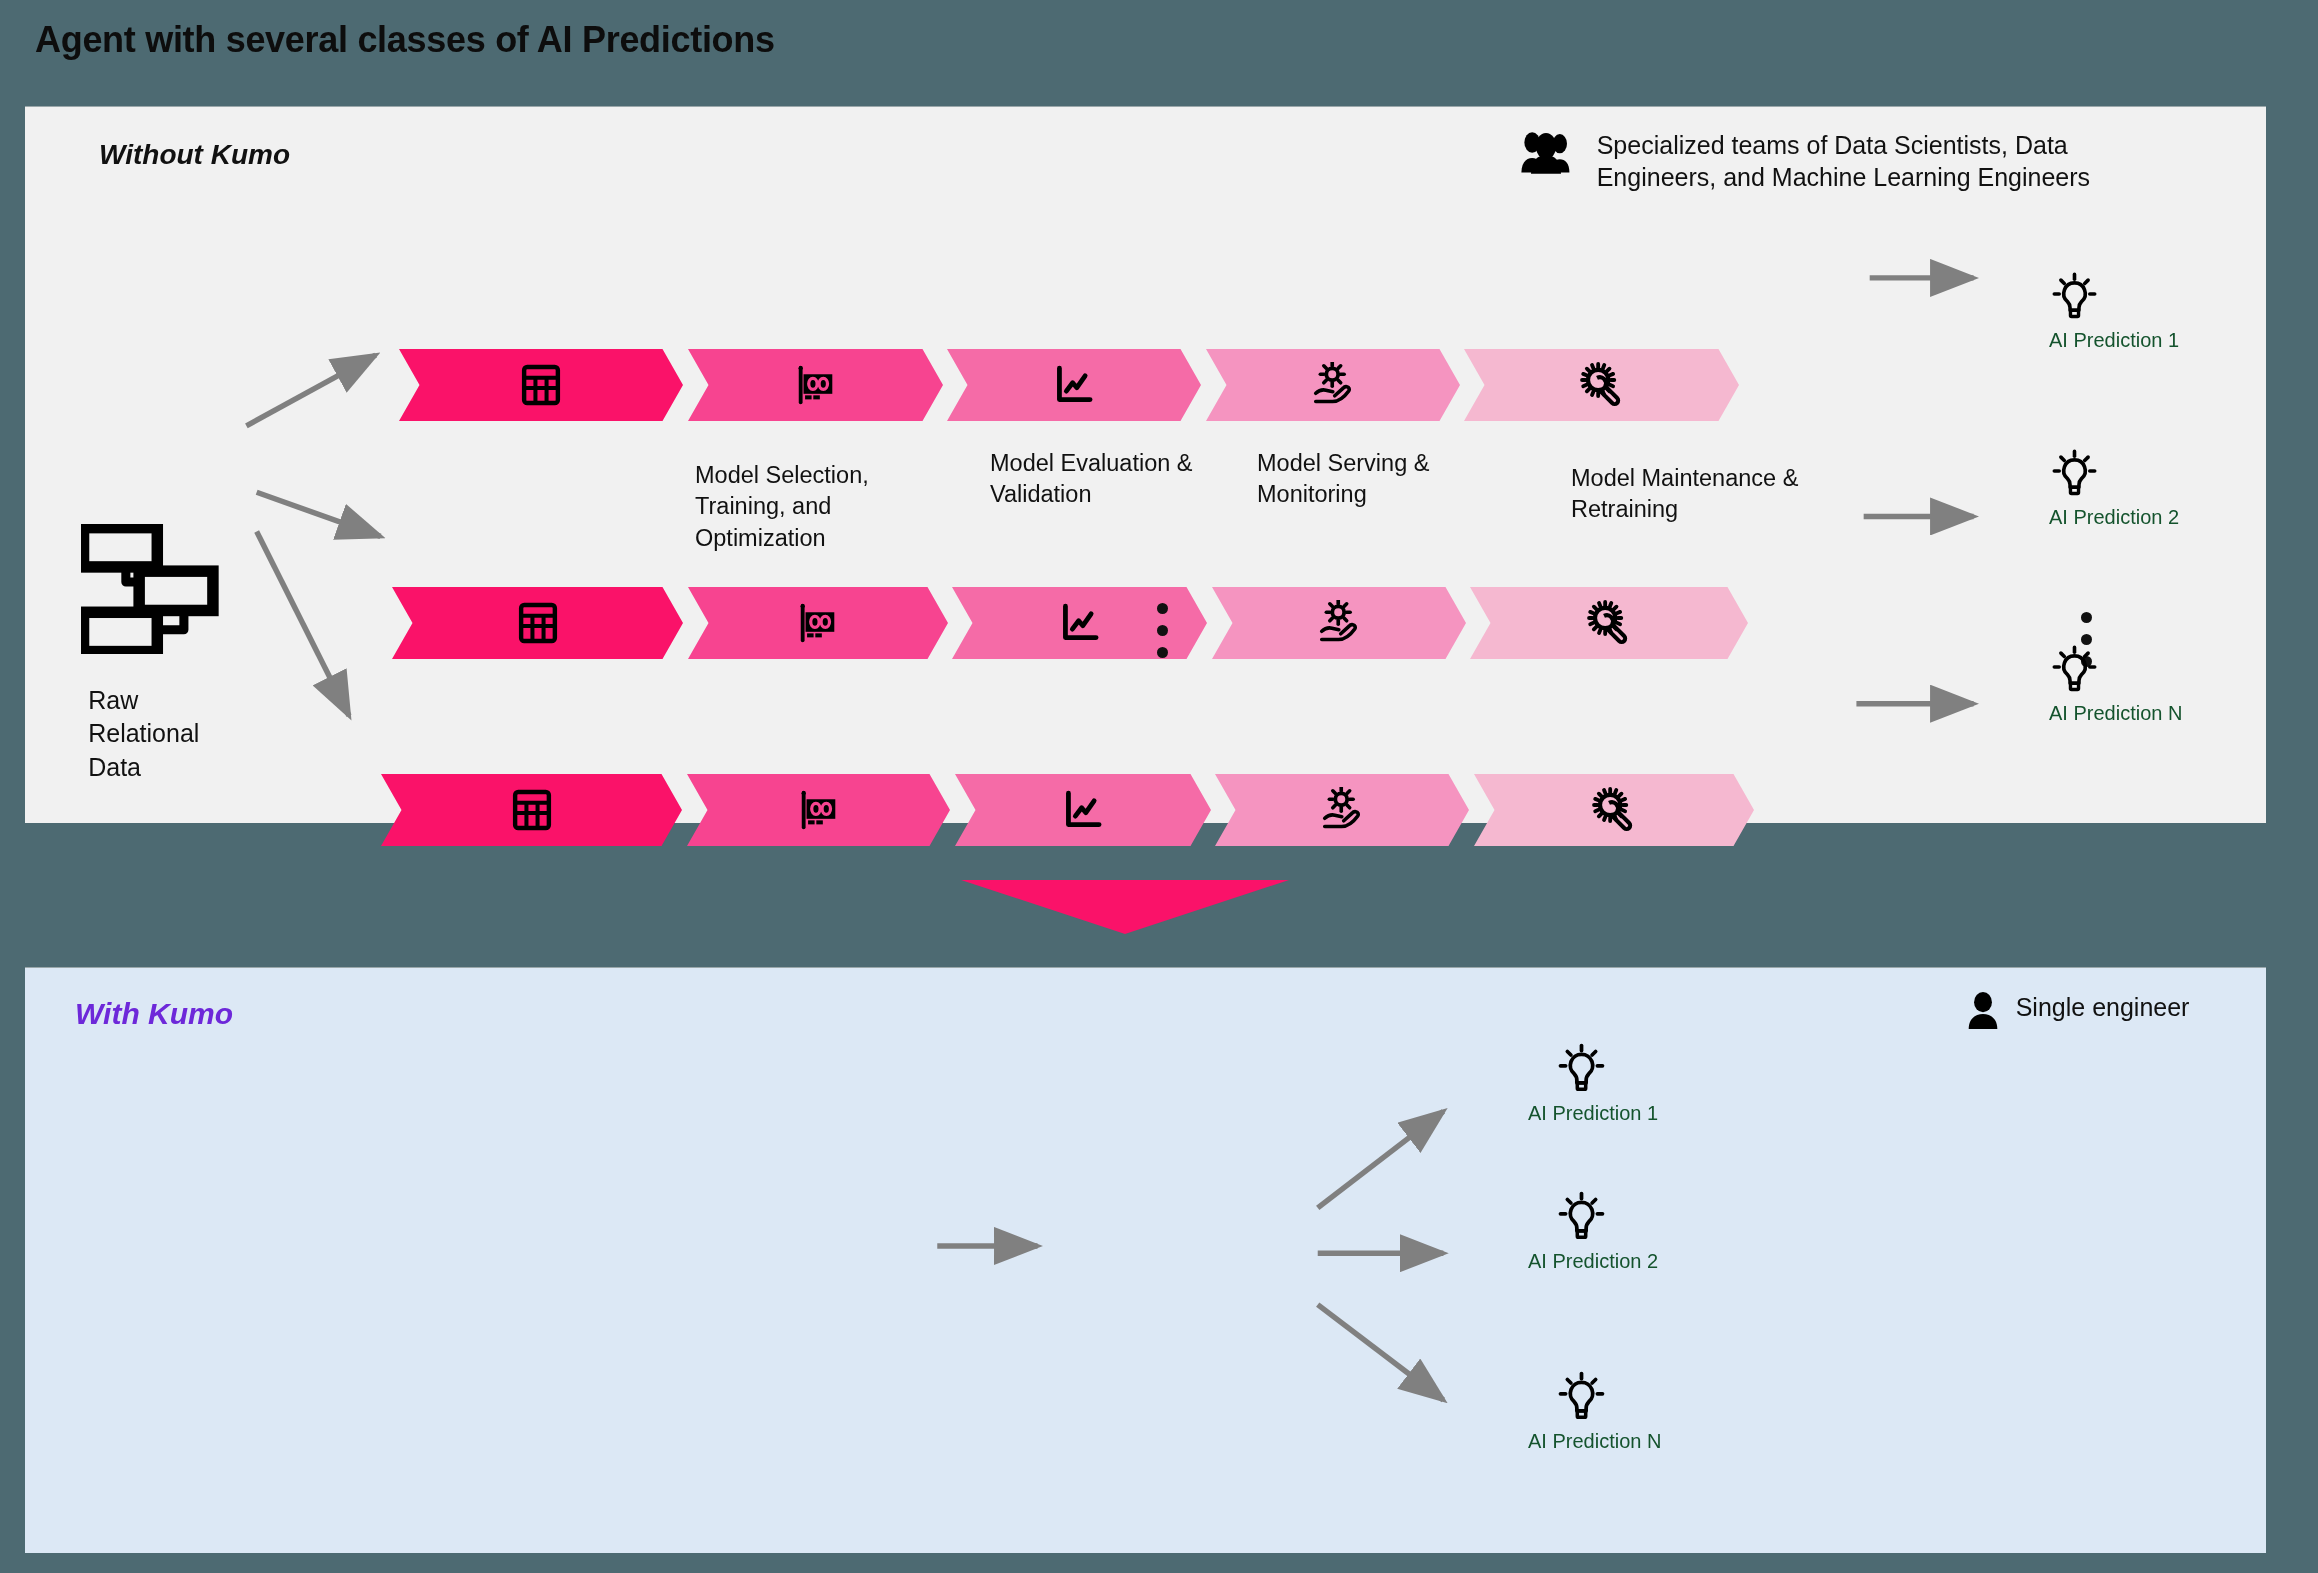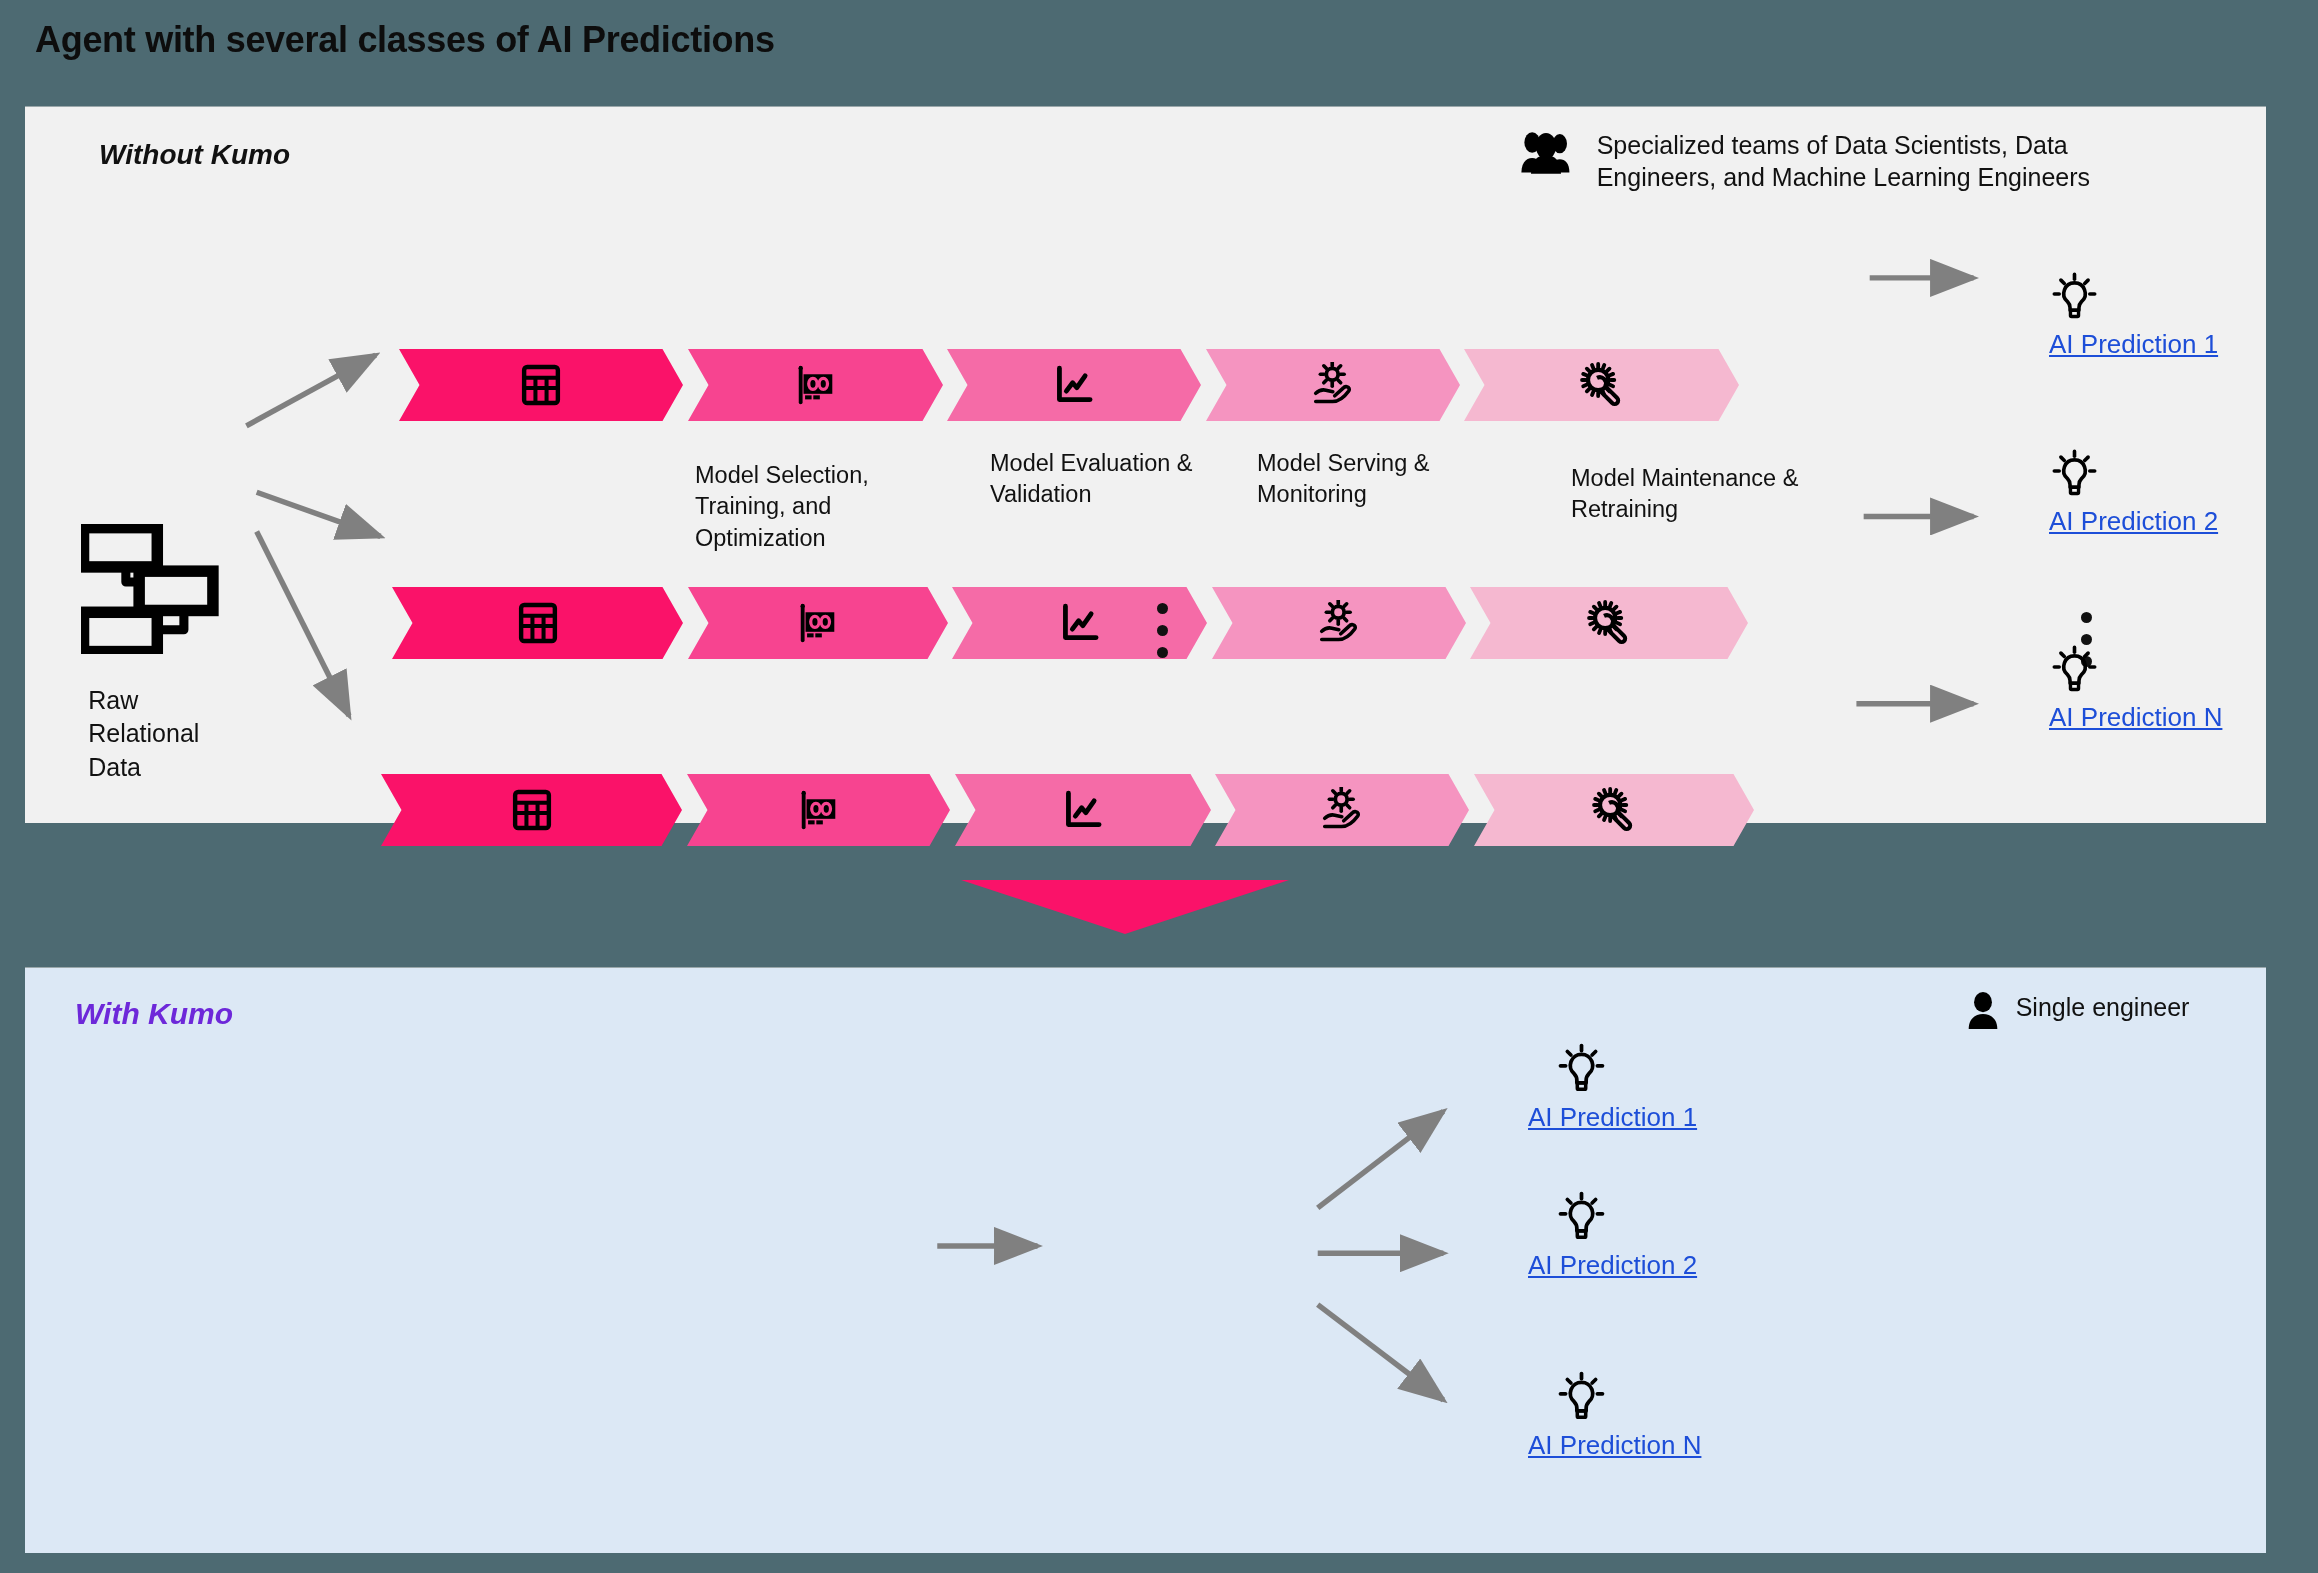--- a/index.html
+++ b/index.html
@@ -75,21 +75,21 @@
     position: absolute; font-size: 23.5px; line-height: 1.33;
     color: #111; white-space: pre-line;
   }
 
   
   #arrow-layer { position: absolute; left: 0; top: 0; width: 2319px; height: 1574px; pointer-events: none; }
 
   
   .pred { position: absolute; text-align: left; }
   .pred-icon { display: block; }
-  .pred-label { font-size: 26px; color: #1d4ed8; white-space: nowrap; margin-top: 4.8px; text-decoration: underline; }
+  .pred-label { font-size: 20px; color: #14532d; white-space: nowrap; margin-top: 4.8px; }
 
   
   .vdots { position: absolute; display: flex; flex-direction: column; gap: 11px; }
   .vdots i { display: block; width: 11px; height: 11px; border-radius: 50%; background: #111; }
 
   
   #big-down-arrow {
     position: absolute; left: 961px; top: 880px;
     width: 328px; height: 54px;
     background: #fa1269;

